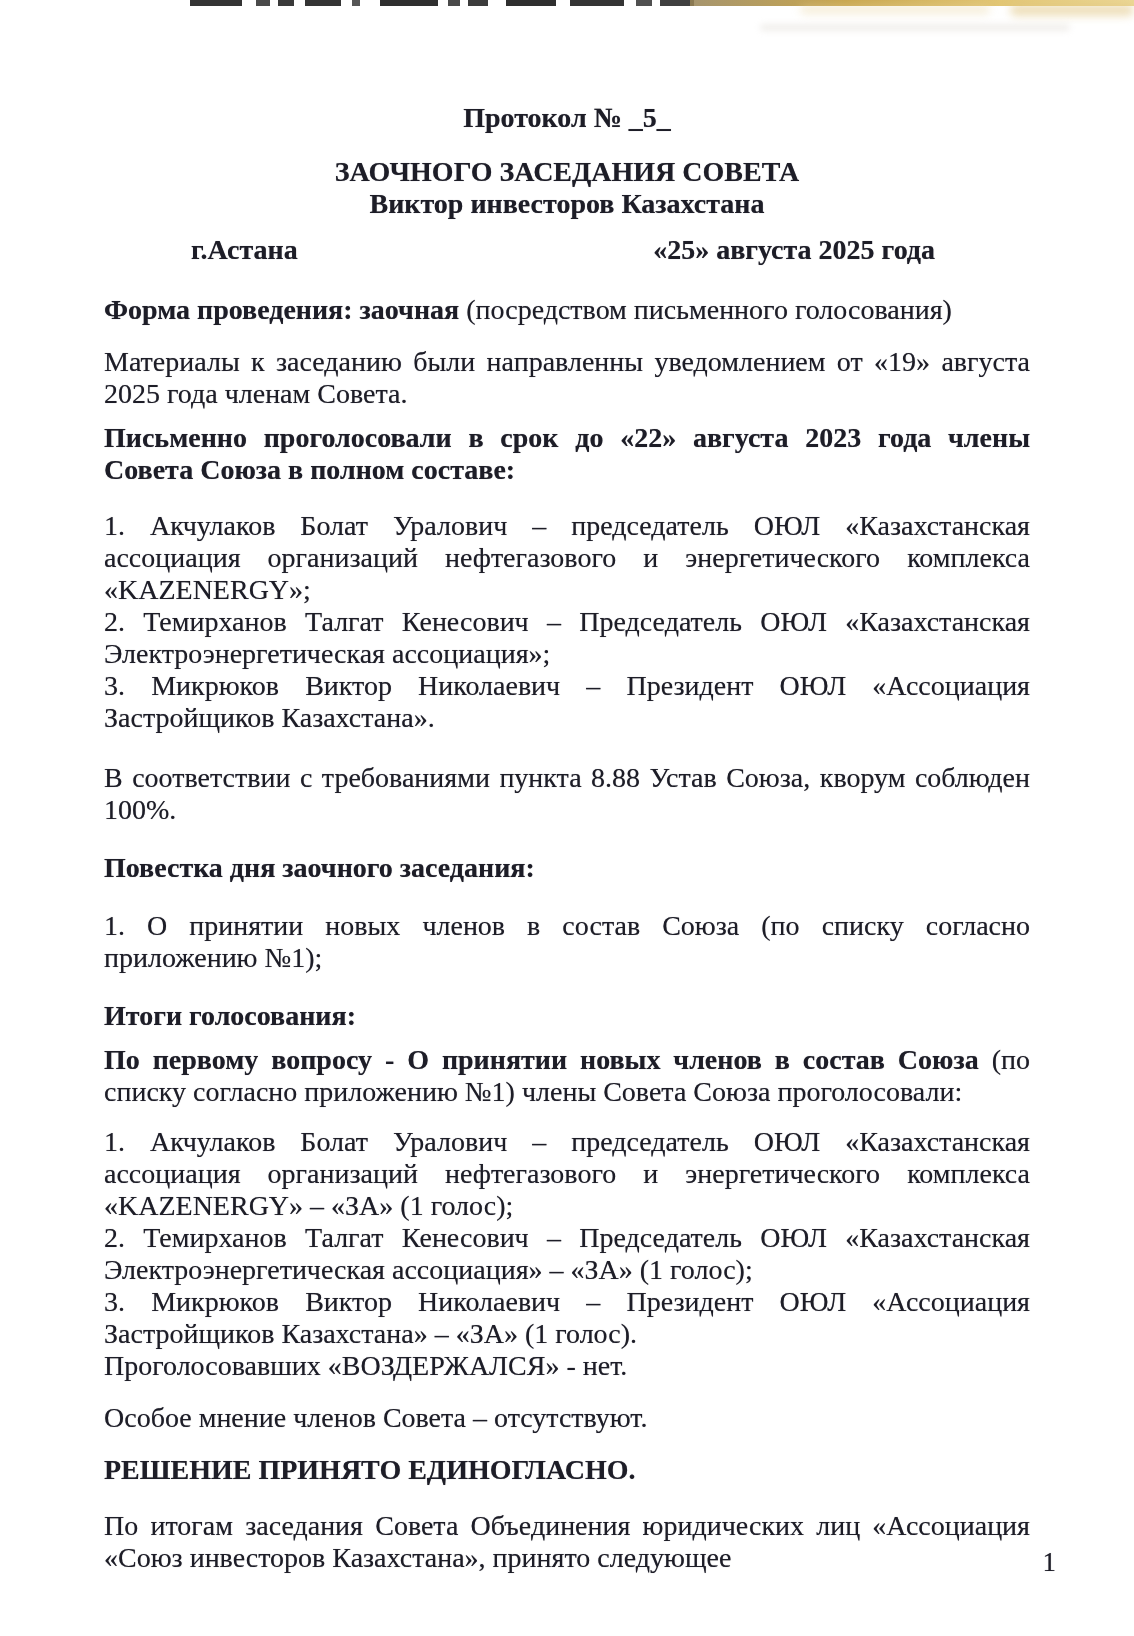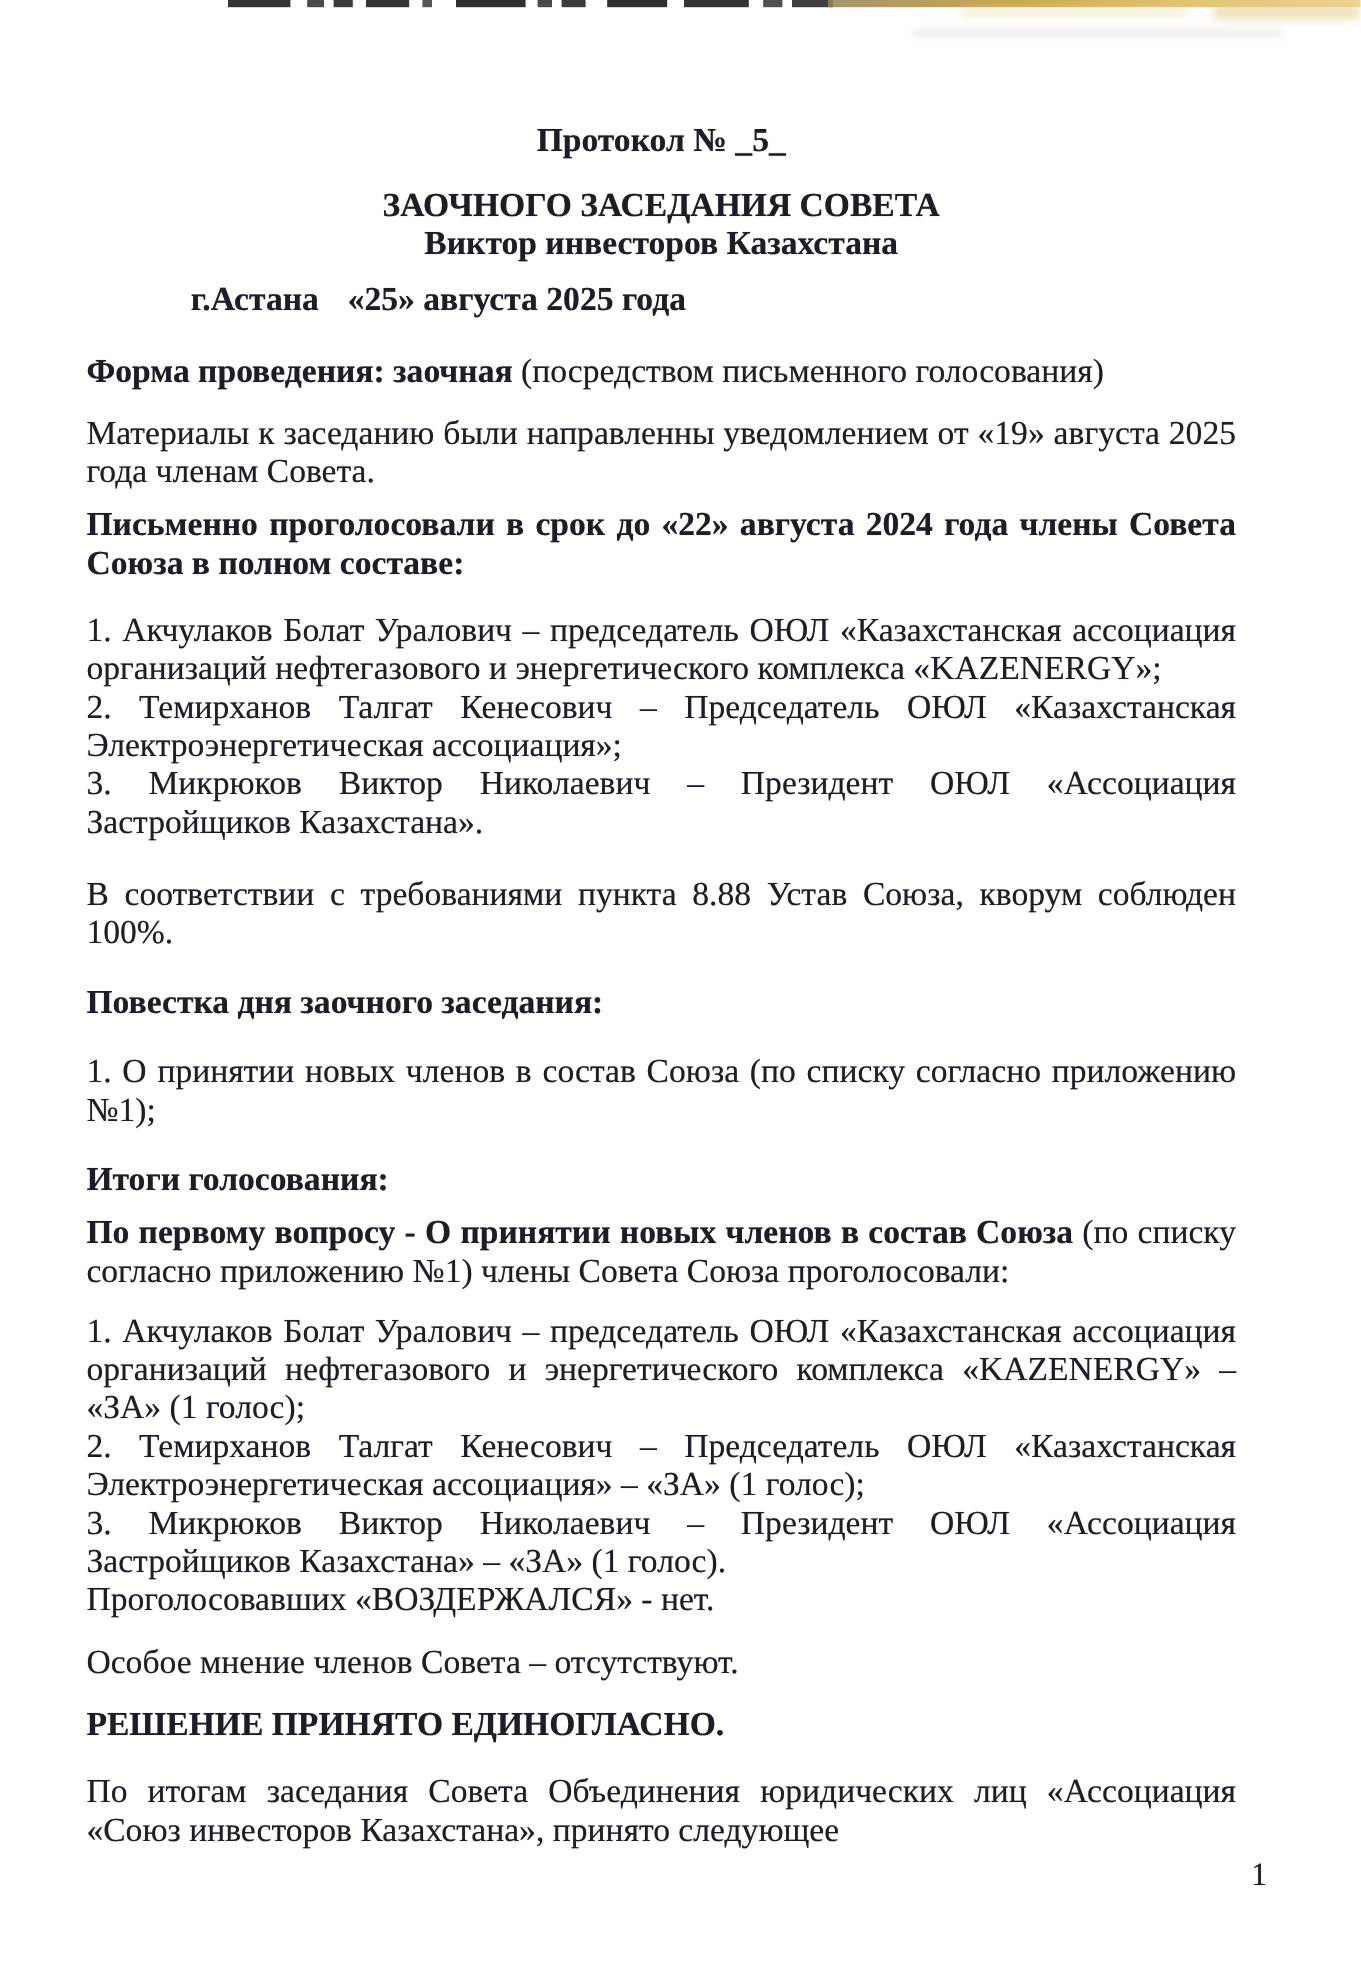--- a/index.html
+++ b/index.html
@@ -43,31 +43,31 @@
     position: absolute; top: 5px; left: 800px; width: 190px; height: 9px;
     background: rgba(232,212,160,0.4); filter: blur(4px); border-radius: 5px;
   }
   .smudge3 {
     position: absolute; top: 24px; left: 760px; width: 310px; height: 7px;
     background: rgba(205,198,185,0.28); filter: blur(3px); border-radius: 4px;
   }
   
   .content {
     position: relative;
-    padding: 102px 104px 0 72px;
+    padding: 102px 104px 0 104px;
     font-size: 28px;
     line-height: 32px;
     text-shadow: 0 0 0.7px rgba(22,22,34,0.55);
   }
   .para { text-align: justify; }
   .center { text-align: center; }
   .bold { font-weight: 700; }
   .b-sub1      { margin-top: 22px; }
   .b-sub2      { margin-top: 0; }
-  .b-meta      { margin-top: 14px; display: flex; 
+  .b-meta      { margin-top: 14px; display: flex; justify-content: space-between;
                  padding-left: 87px; padding-right: 95px; gap: 24px; }
   .b-form      { margin-top: 28px; }
   .b-materials { margin-top: 20px; }
   .b-voted     { margin-top: 12px; }
   .b-members   { margin-top: 24px; }
   .b-quorum    { margin-top: 28px; }
   .b-agenda-h  { margin-top: 26px; font-family: Liberation Serif, serif; }
   .b-agenda-i  { margin-top: 26px; }
   .b-results   { margin-top: 26px; }
   .b-question  { margin-top: 12px; }
@@ -119,21 +119,21 @@
 
     <div class="b-meta">
       <span class="bold">г.Астана</span>
       <span class="bold">«25» августа 2025 года</span>
     </div>
 
     <div class="para b-form"><span class="bold">Форма проведения: заочная</span><span> (посредством письменного голосования)</span></div>
 
     <div class="para b-materials">Материалы к заседанию были направленны уведомлением от «19» августа 2025 года членам Совета.</div>
 
-    <div class="para bold b-voted">Письменно проголосовали в срок до «22» августа 2024 года члены Совета Союза в полном составе:</div>
+    <div class="para bold b-voted">Письменно проголосовали в срок до «22» августа 2023 года члены Совета Союза в полном составе:</div>
 
     <div class="b-members">
       <div class="para">1. Акчулаков Болат Уралович – председатель ОЮЛ «Казахстанская ассоциация организаций нефтегазового и энергетического комплекса «KAZENERGY»;</div>
       <div class="para">2. Темирханов Талгат Кенесович – Председатель ОЮЛ «Казахстанская Электроэнергетическая ассоциация»;</div>
       <div class="para">3. Микрюков Виктор Николаевич – Президент ОЮЛ «Ассоциация Застройщиков Казахстана».</div>
     </div>
 
     <div class="para b-quorum">В соответствии с требованиями пункта 8.88 Устав Союза, кворум соблюден 100%.</div>
 
     <div class="para bold b-agenda-h">Повестка дня заочного заседания:</div>

